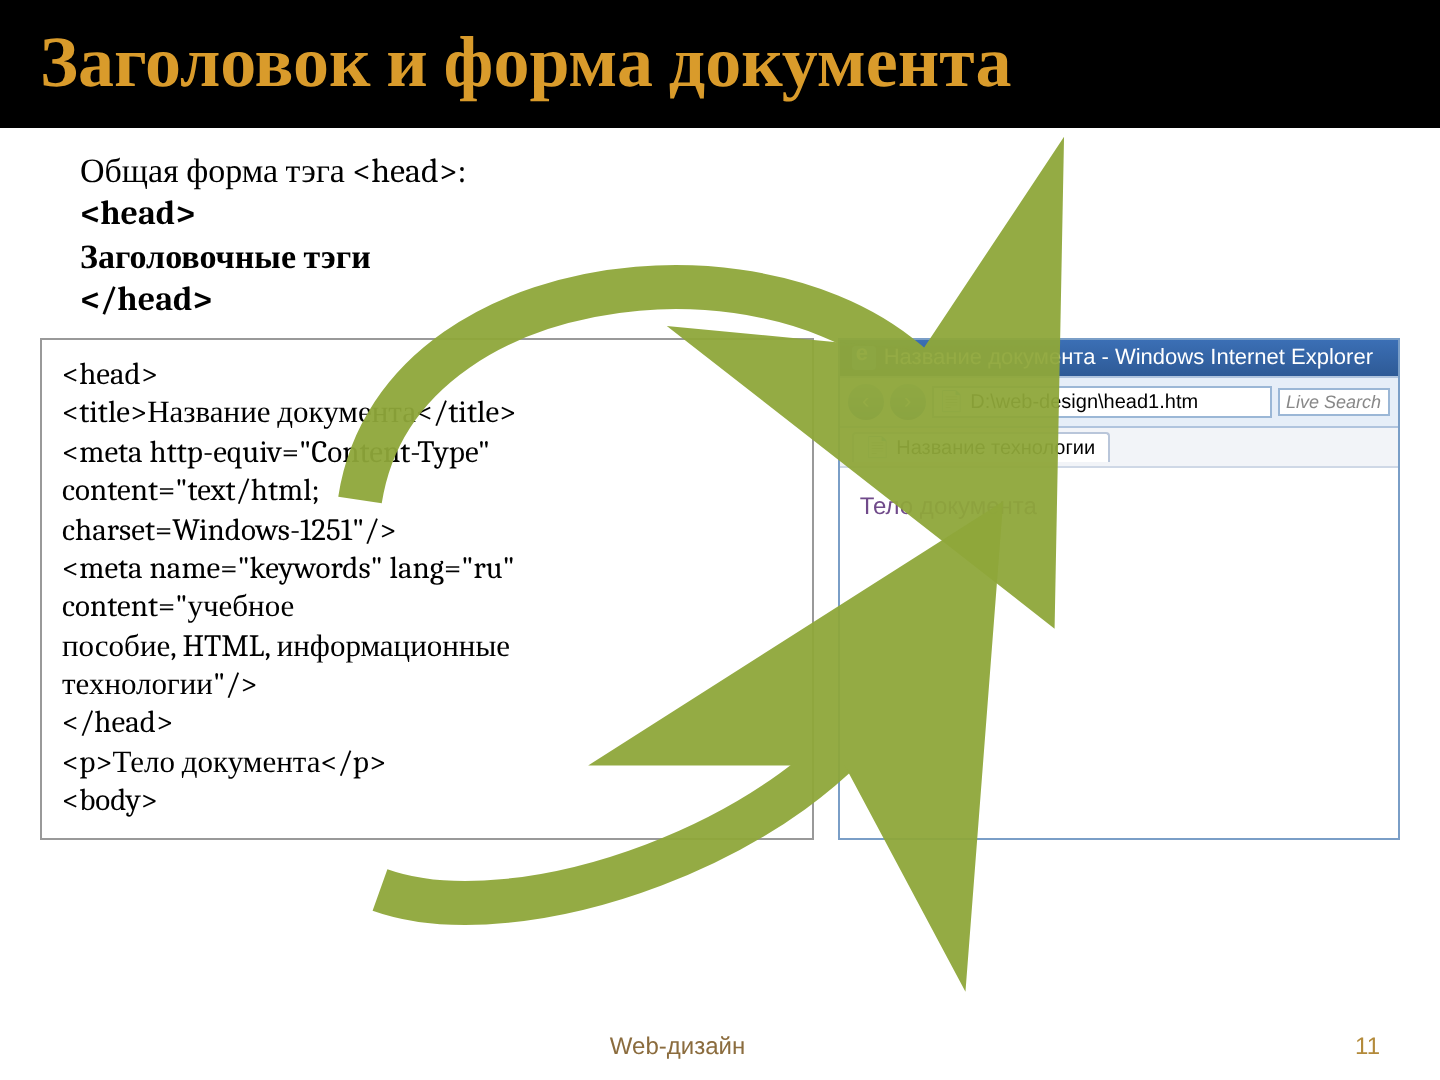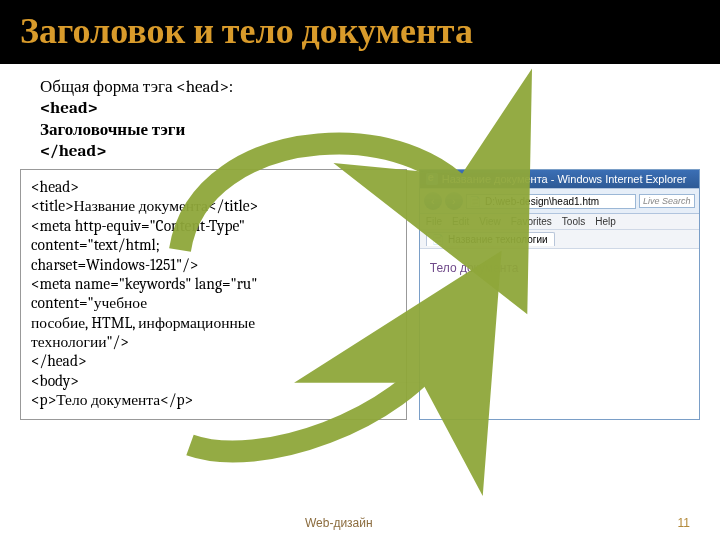--- a/index.html
+++ b/index.html
@@ -147,21 +147,21 @@
     position: absolute;
     left: 0; top: 0;
     width: 720px; height: 540px;
     pointer-events: none;
   }
 </style>
 </head>
 <body>
 
 <div class="title-bar">
-  <h1>Заголовок и тело документа</h1>
+  <h1>Заголовок и форма документа</h1>
 </div>
 
 <div class="intro">
   <div class="i1">Общая форма тэга &lt;head&gt;:</div>
   <div class="b">&lt;head&gt;</div>
   <div class="b">Заголовочные тэги</div>
   <div class="b">&lt;/head&gt;</div>
 </div>
 
 <div class="content">
@@ -169,46 +169,38 @@
     <div>&lt;head&gt;</div>
     <div>&lt;title&gt;Название документа&lt;/title&gt;</div>
     <div>&lt;meta http-equiv="Content-Type"</div>
     <div>  content="text/html;</div>
     <div>  charset=Windows-1251"/&gt;</div>
     <div>&lt;meta name="keywords" lang="ru"</div>
     <div>  content="учебное</div>
     <div>  пособие, HTML, информационные</div>
     <div>  технологии"/&gt;</div>
     <div>&lt;/head&gt;</div>
+    <div>&lt;p&gt;Тело документа&lt;/p&gt;</div>
     <div>&lt;body&gt;</div>
-    <div>&lt;p&gt;Тело документа&lt;/p&gt;</div>
   </div>
 
   <div class="browser">
     <div class="b-title">
       <span class="eicon"></span>
       <span>Название документа - Windows Internet Explorer</span>
     </div>
     <div class="b-addr">
       <span class="nav-btn">‹</span>
       <span class="nav-btn">›</span>
       <span class="addr-field">
         <span>📄</span>
         <span>D:\web-design\head1.htm</span>
       </span>
       <span class="search-field">Live Search</span>
     </div>
-    <div class="b-menu">
-      <span>File</span>
-      <span>Edit</span>
-      <span>View</span>
-      <span>Favorites</span>
-      <span>Tools</span>
-      <span>Help</span>
-    </div>
     <div class="b-tab">
       <span class="tab-chip">
         <span>📄</span>
         <span>Название технологии</span>
       </span>
     </div>
     <div class="b-body">
       <span>Тело документа</span>
     </div>
   </div>

